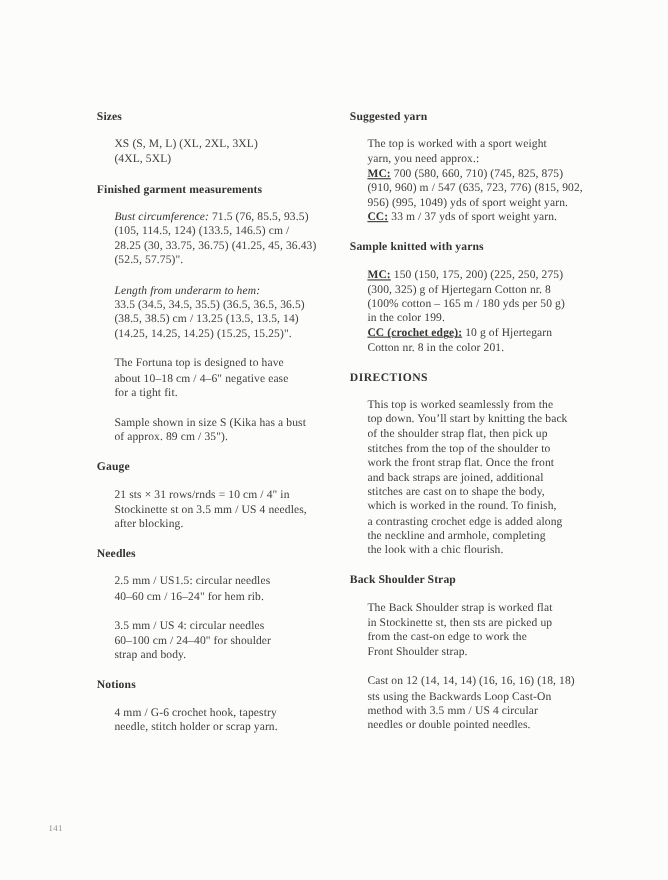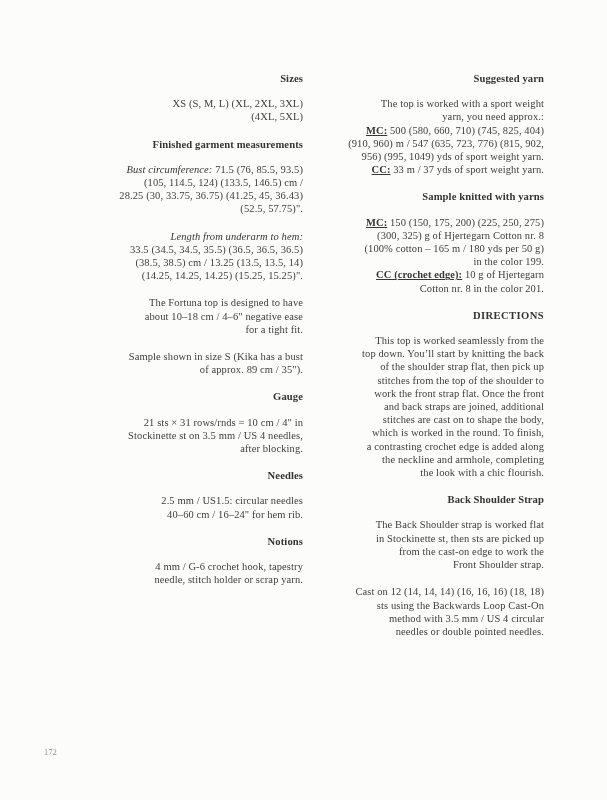--- a/index.html
+++ b/index.html
@@ -6,30 +6,29 @@
   body {
     width: 607px; height: 800px;
     background: #fcfcfb;
     font-family: "Liberation Serif", "DejaVu Serif", serif;
     color: #40403e;
     position: relative;
     overflow: hidden;
   }
   .col {
     position: absolute;
-    top: 72px;
+    top: 100px;
     font-size: 10.5px;
     line-height: 13.2px;
     letter-spacing: 0.1px;
-    text-align: right;
   }
   .col-left  { left: 88px;  width: 215px; }
   .col-right { left: 318px; width: 226px; }
   .col p {
-    margin: 0 0 14px 0;
+    margin: 0 0 14px 16px;
     white-space: pre;
   }
   .col h3 {
     font-size: 10.6px;
     line-height: 13.2px;
     font-weight: bold;
     color: #353432;
     margin: 5px 0 12px 0;
     white-space: pre;
   }
@@ -84,31 +83,34 @@
 of approx. 89 cm / 35").</p>
 
   <h3>Gauge</h3>
   <p>21 sts × 31 rows/rnds = 10 cm / 4" in
 Stockinette st on 3.5 mm / US 4 needles,
 after blocking.</p>
 
   <h3>Needles</h3>
   <p>2.5 mm / US1.5: circular needles
 40–60 cm / 16–24" for hem rib.</p>
+  <p>3.5 mm / US 4: circular needles
+60–100 cm / 24–40" for shoulder
+strap and body.</p>
 
   <h3>Notions</h3>
   <p>4 mm / G-6 crochet hook, tapestry
 needle, stitch holder or scrap yarn.</p>
 </div>
 
 <div class="col col-right">
   <h3>Suggested yarn</h3>
   <p><span>The top is worked with a sport weight
 yarn, you need approx.:
-</span><span class="b">MC:</span><span> 500 (580, 660, 710) (745, 825, 404)
+</span><span class="b">MC:</span><span> 700 (580, 660, 710) (745, 825, 875)
 (910, 960) m / 547 (635, 723, 776) (815, 902,
 956) (995, 1049) yds of sport weight yarn.
 </span><span class="b">CC:</span><span> 33 m / 37 yds of sport weight yarn.</span></p>
 
   <h3>Sample knitted with yarns</h3>
   <p><span class="b">MC:</span><span> 150 (150, 175, 200) (225, 250, 275)
 (300, 325) g of Hjertegarn Cotton nr. 8
 (100% cotton – 165 m / 180 yds per 50 g)
 in the color 199.
 </span><span class="b">CC (crochet edge):</span><span> 10 g of Hjertegarn
@@ -131,14 +133,14 @@
   <p>The Back Shoulder strap is worked flat
 in Stockinette st, then sts are picked up
 from the cast-on edge to work the
 Front Shoulder strap.</p>
   <p>Cast on 12 (14, 14, 14) (16, 16, 16) (18, 18)
 sts using the Backwards Loop Cast-On
 method with 3.5 mm / US 4 circular
 needles or double pointed needles.</p>
 </div>
 
-<div class="pagenum">172</div>
+<div class="pagenum">141</div>
 <div class="watermark">PassionForum.ru</div>
 
 </body></html>

